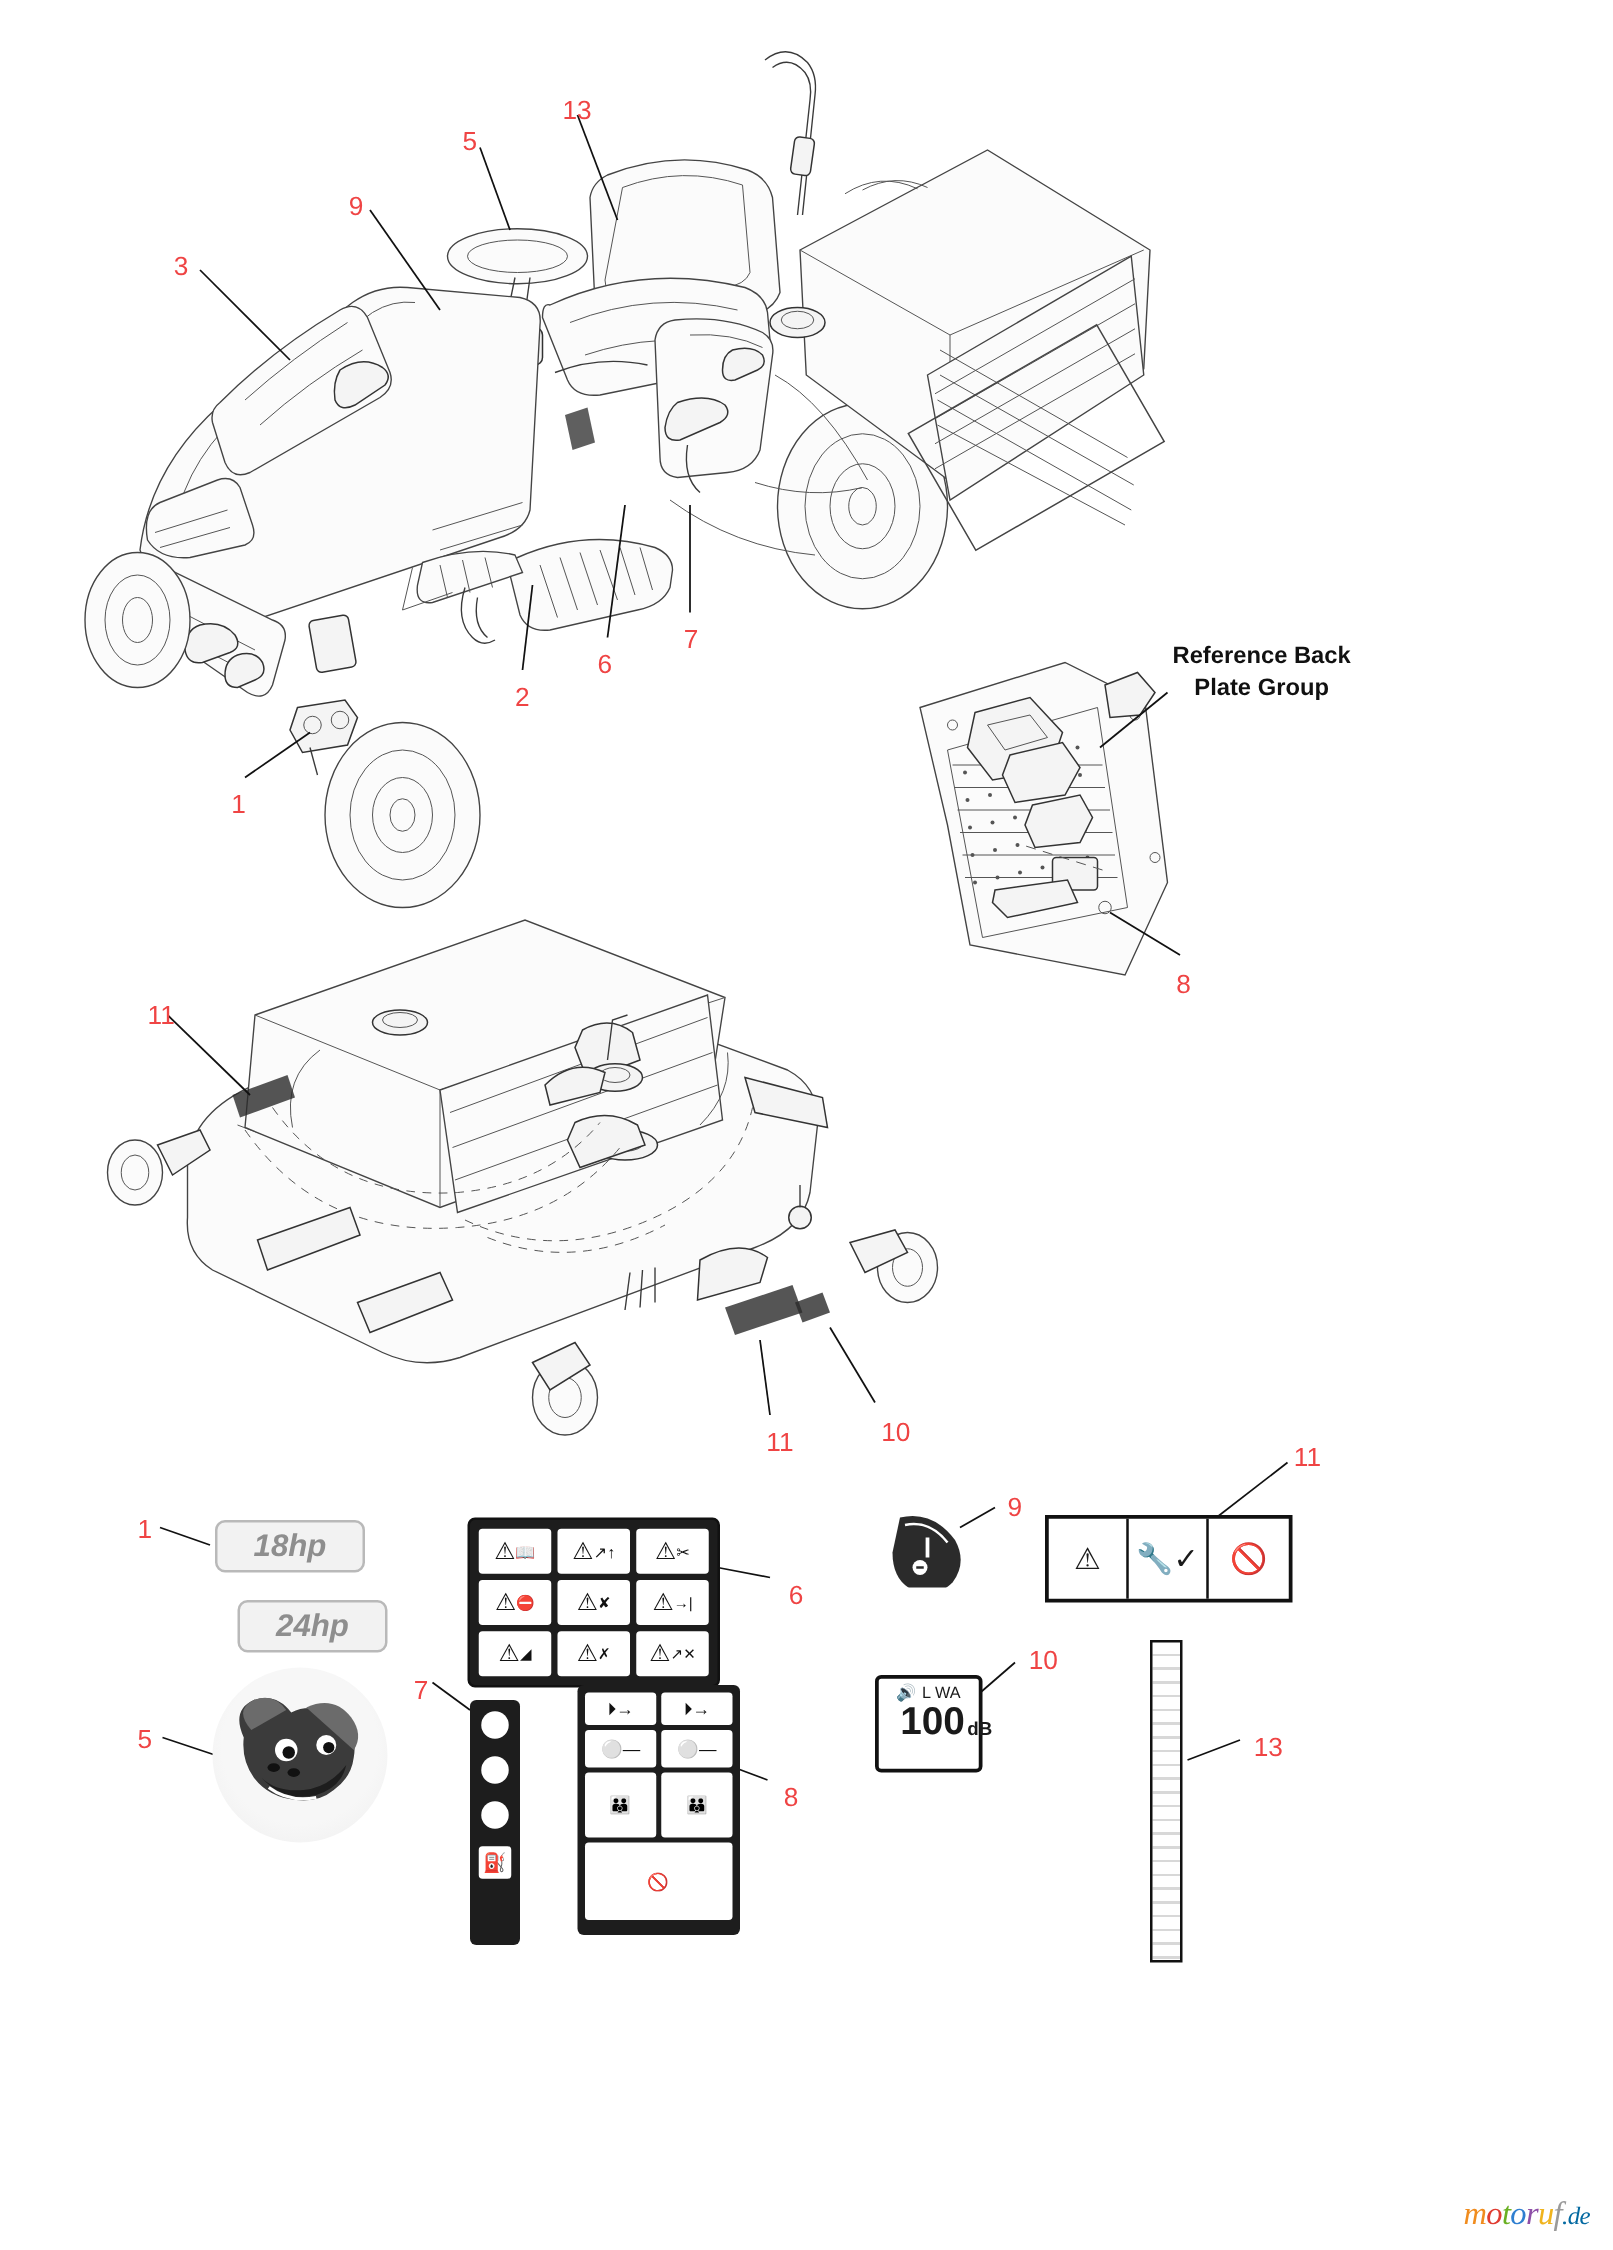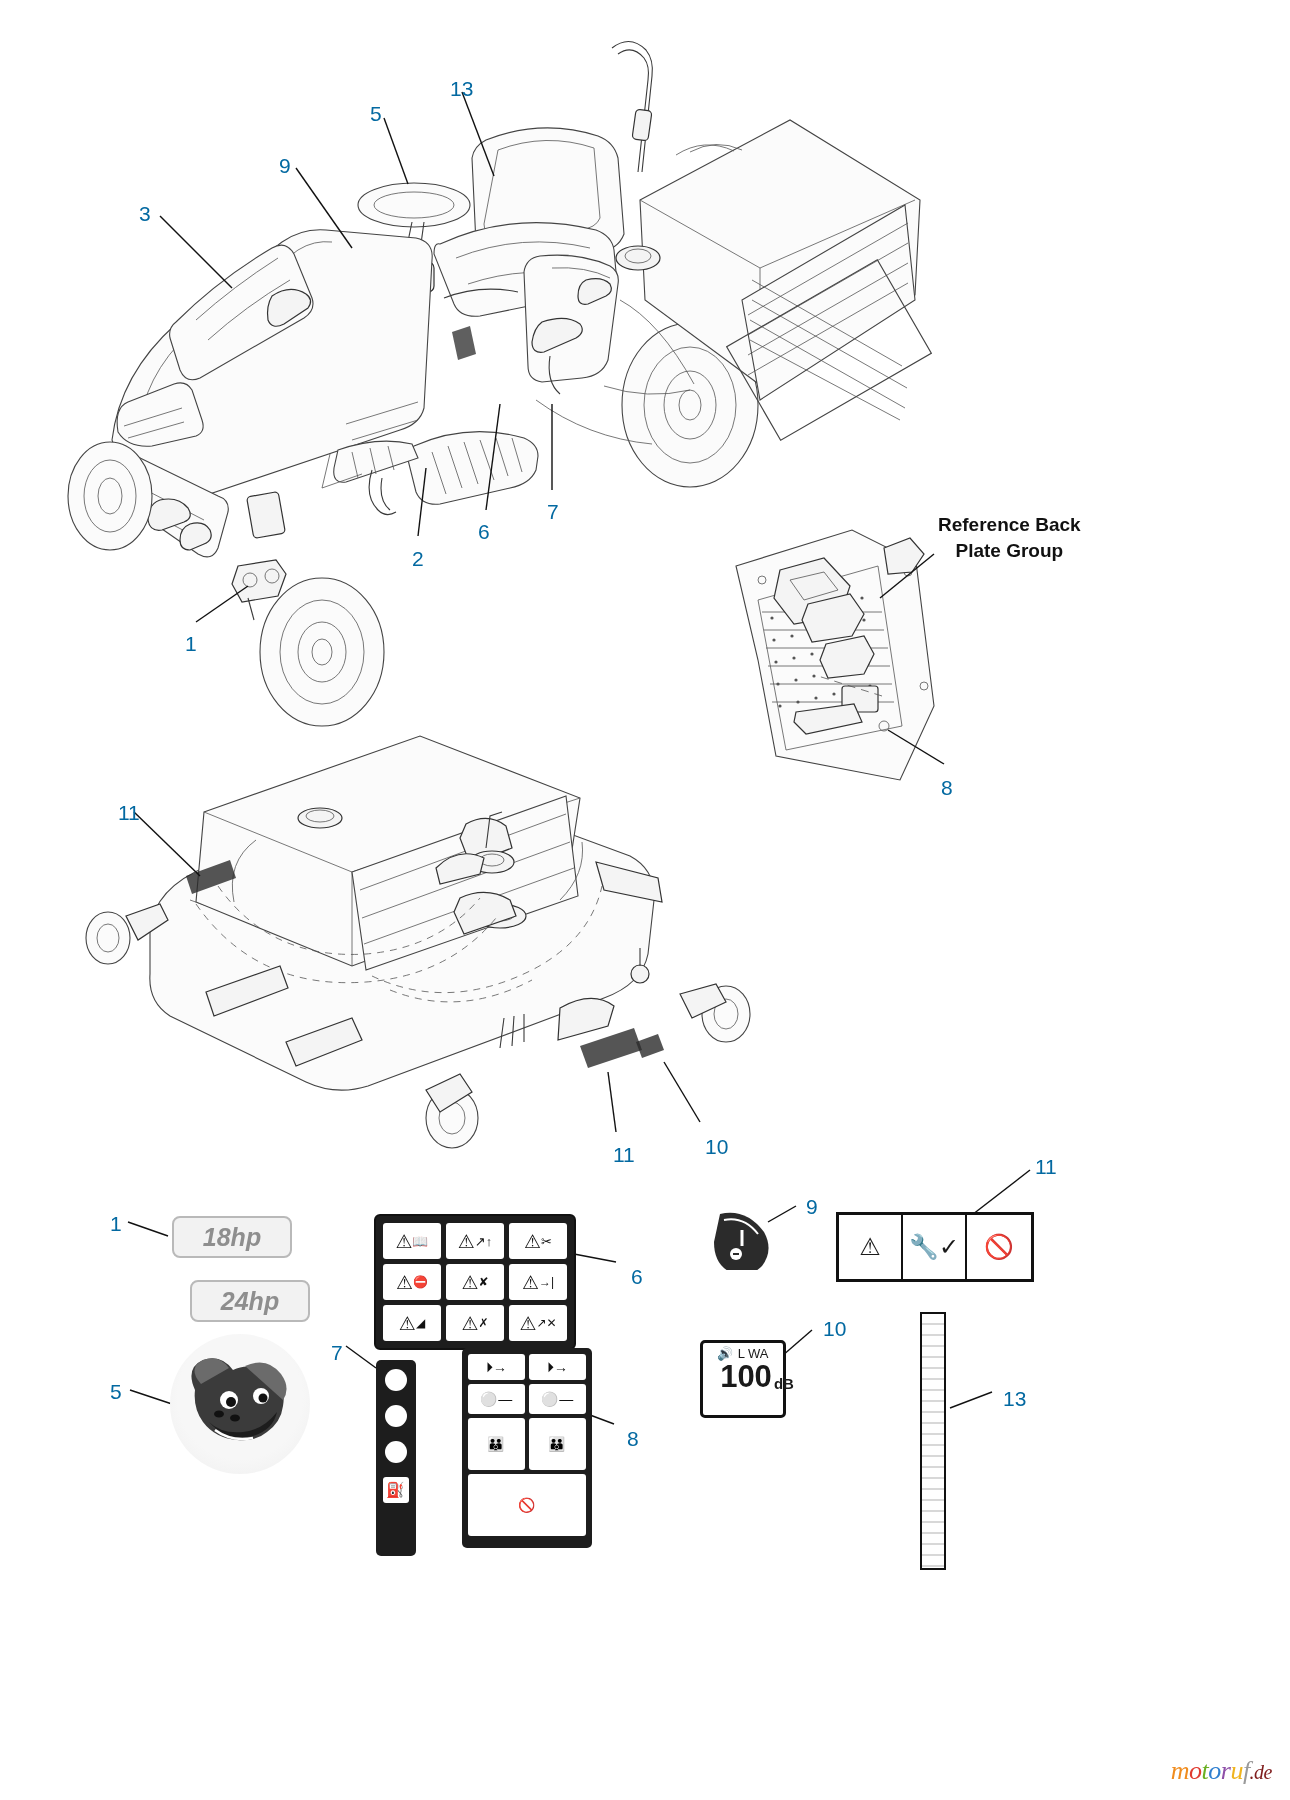--- a/index.html
+++ b/index.html
@@ -14,21 +14,21 @@
     overflow: hidden;
   }
   #diagram-root {
     position: absolute;
     inset: 0;
   }
   .callout {
     position: absolute;
     font-size: 21px;
     font-family: "Liberation Sans", sans-serif;
-    color: #0369a1;
+    color: #ef4444;
     line-height: 1;
     white-space: nowrap;
   }
   .note {
     position: absolute;
     font-size: 19px;
     line-height: 1.35;
     text-align: center;
     color: #111;
     white-space: pre-line;
@@ -49,21 +49,21 @@
     font-family: "Liberation Serif", serif;
     letter-spacing: -0.5px;
   }
   .wm .m { color: #f08c1e; }
   .wm .o1 { color: #e03c31; }
   .wm .t { color: #6ab023; }
   .wm .o2 { color: #2f7fd0; }
   .wm .r { color: #8e4fa8; }
   .wm .u { color: #f0b41e; }
   .wm .f { color: #9a9a9a; }
-  .wm .de { color: #7f1d1d; font-size: 20px; }
+  .wm .de { color: #0369a1; font-size: 20px; }
 
   
   .decal { position: absolute; }
   .hp-badge {
     width: 120px; height: 42px;
     border: 2px solid #b9b9b9;
     border-radius: 8px;
     background: #f2f2f2;
     display: flex; align-items: center; justify-content: center;
     font-style: italic; font-weight: bold; font-size: 25px;

